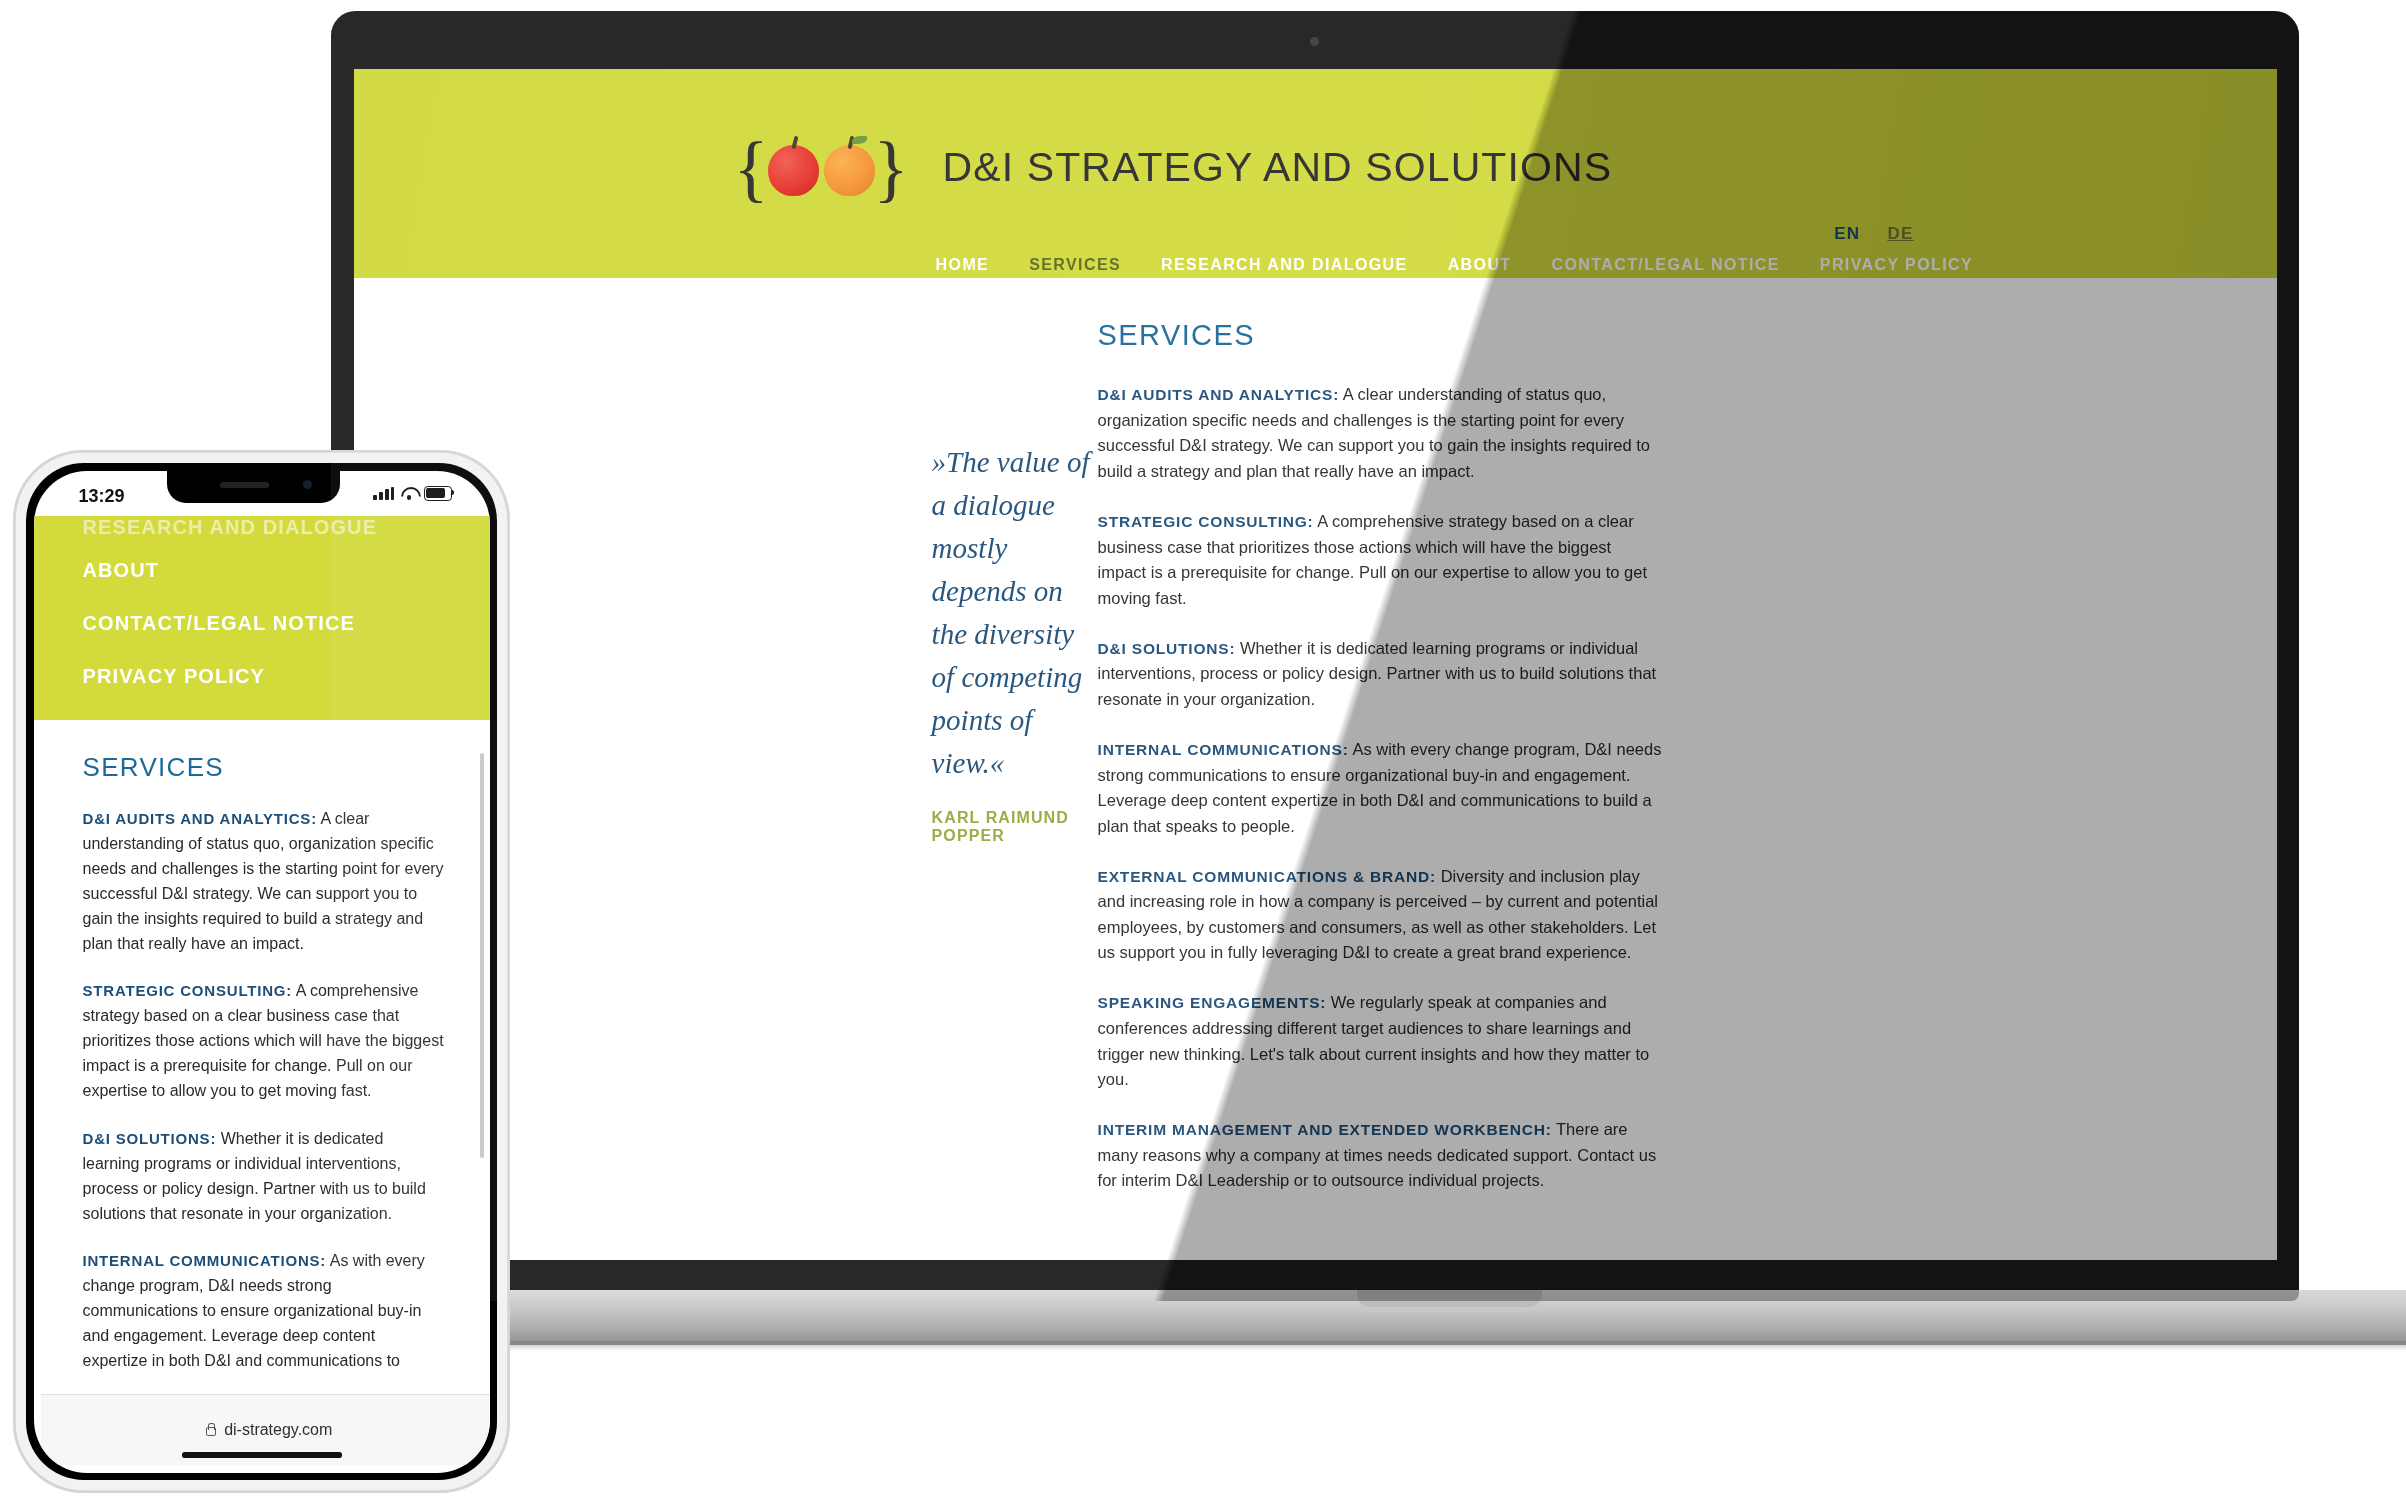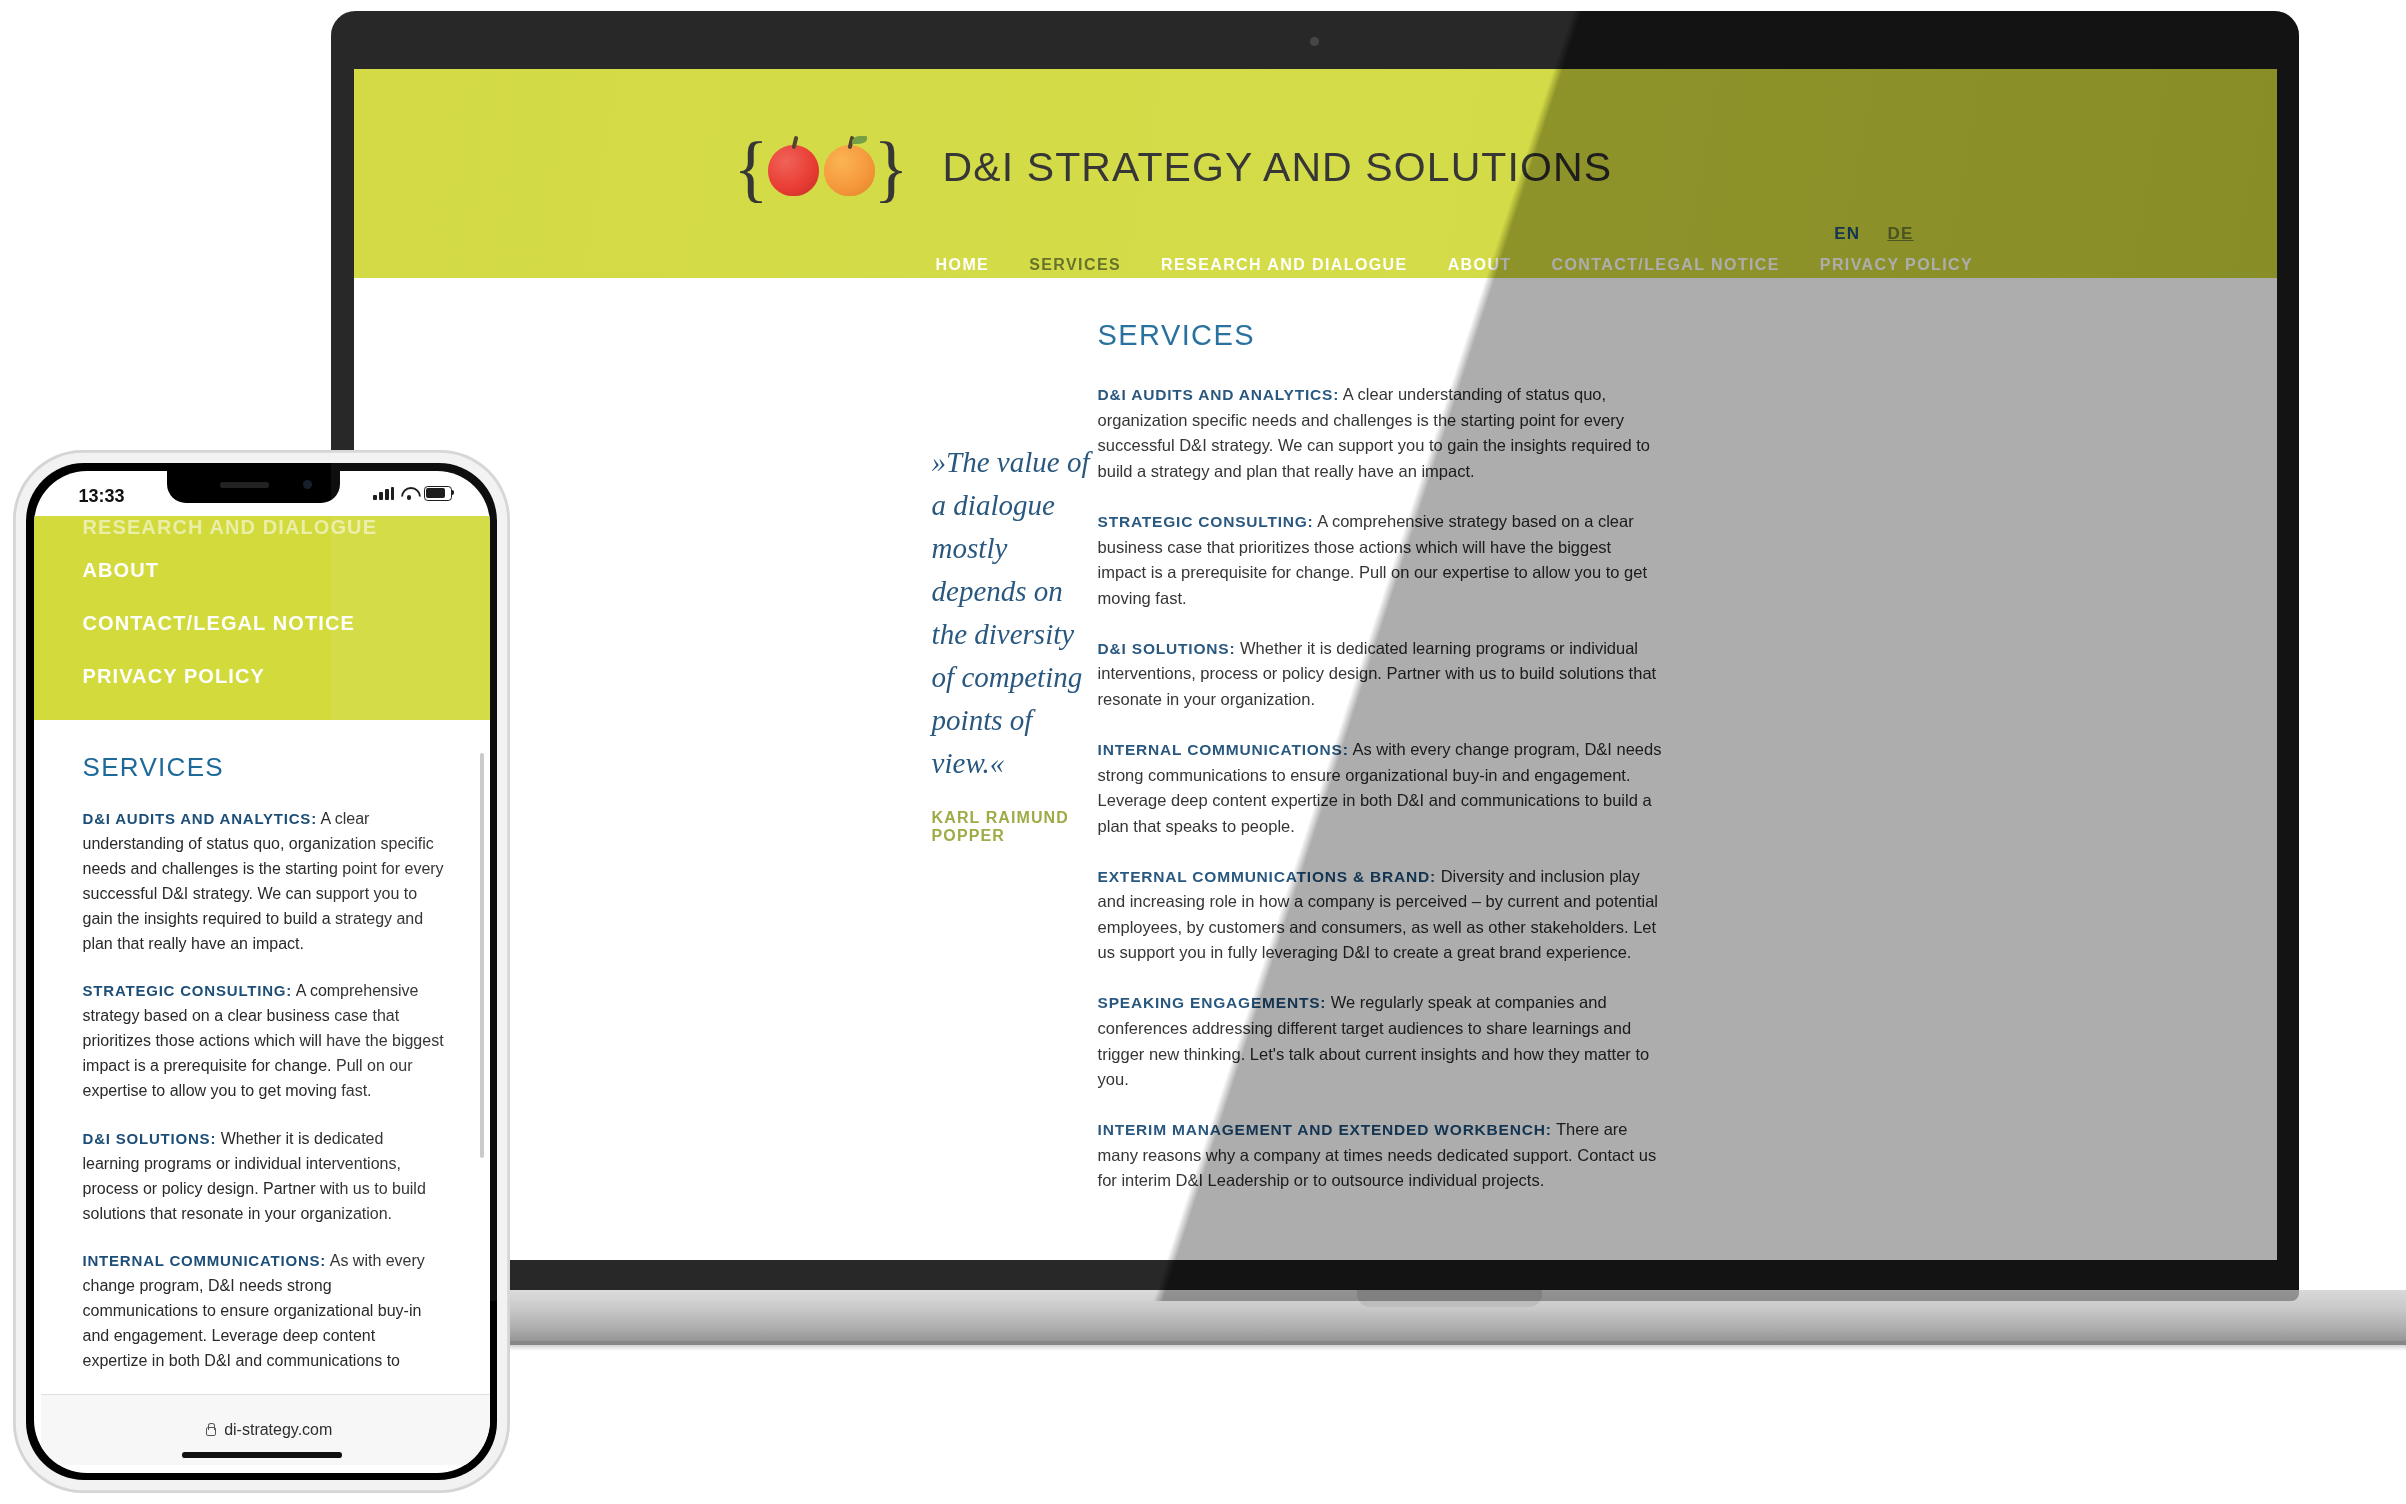--- a/index.html
+++ b/index.html
@@ -519,21 +519,21 @@
   <div id="laptop-notch"></div>
   <div id="laptop-base-shadow"></div>
 </div>
 
 <div id="phone">
   <div id="phone-frame"></div>
   <div id="phone-inner">
     <div id="phone-screen">
 
       <div class="phone-status">
-        <div class="phone-time">13:33</div>
+        <div class="phone-time">13:29</div>
         <div class="phone-status-right">
           <span class="bars">
               <i></i>
               <i></i>
               <i></i>
               <i></i>
             </span>
           <span class="wifi"></span>
           <span class="battery">
               <i></i>

